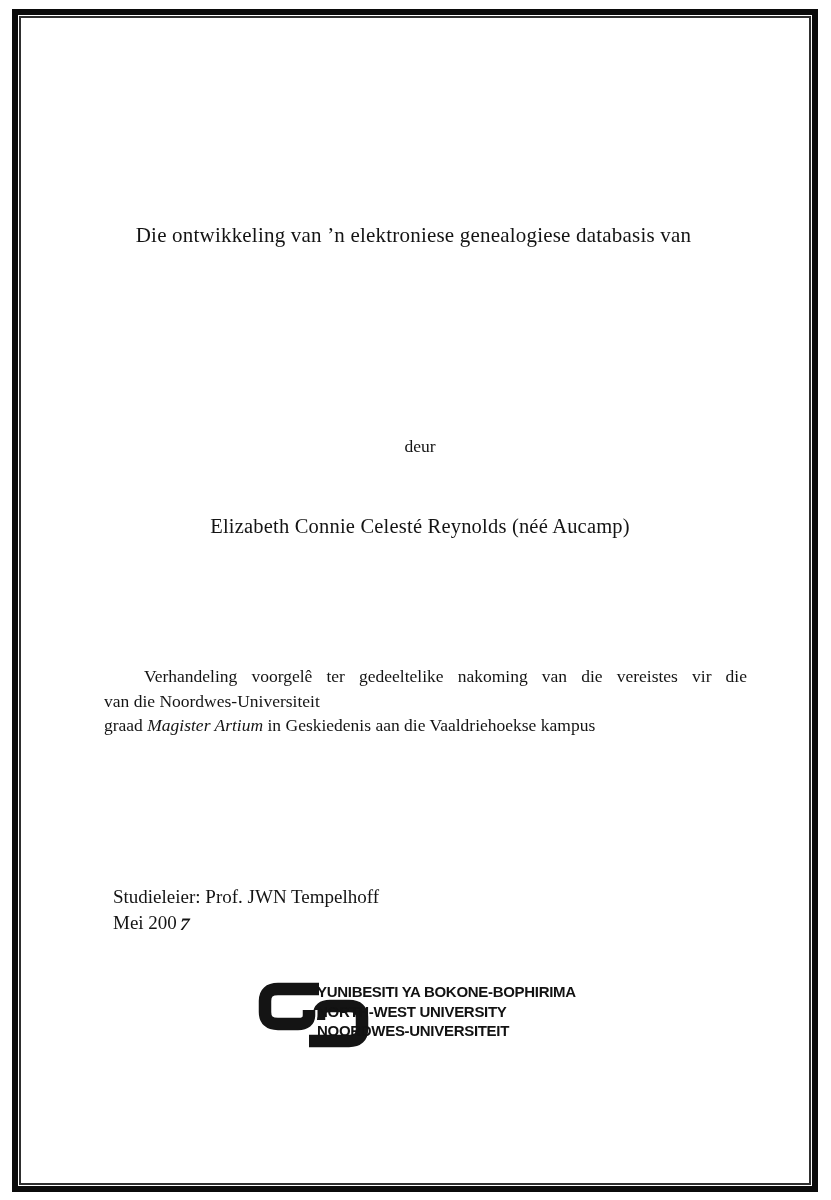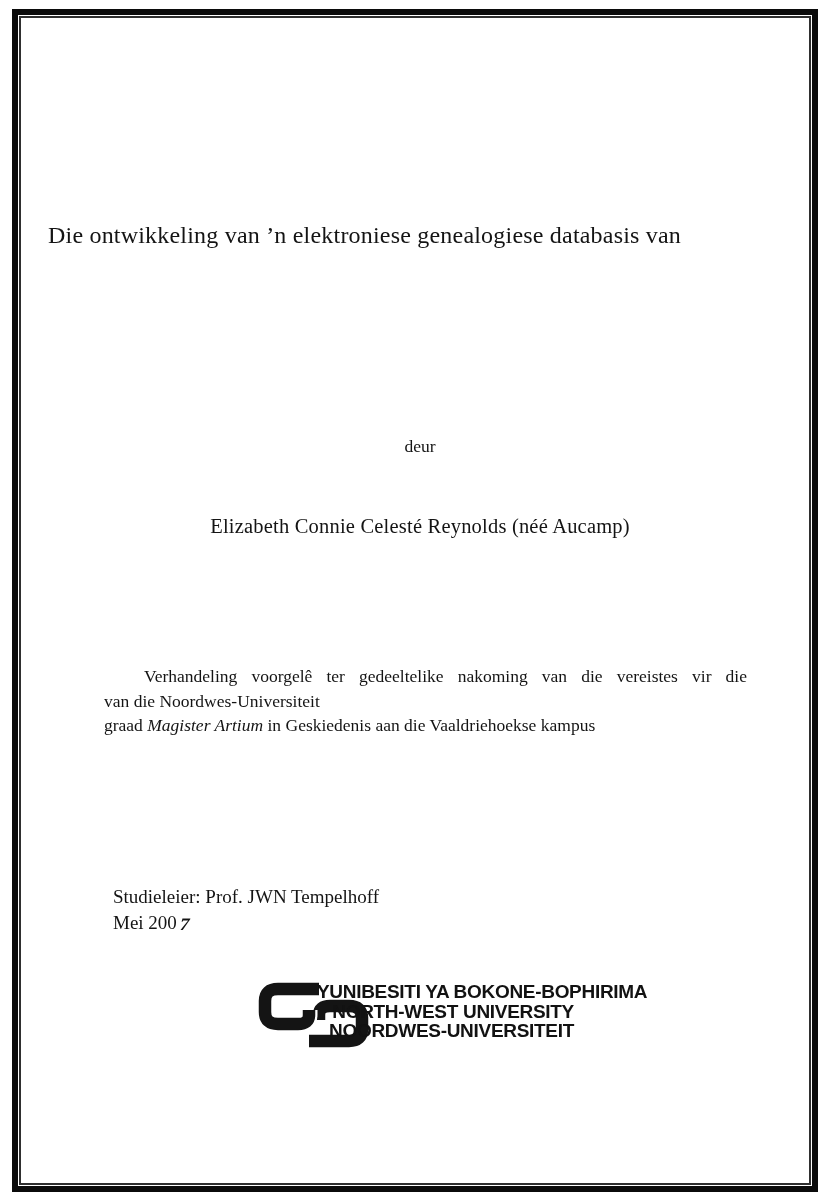--- a/index.html
+++ b/index.html
@@ -23,21 +23,22 @@
   }
   .frame-inner {
     position: absolute;
     inset: 1px;
     border: 2px solid #2f2f2f;
   }
 
   .title-block {
     position: absolute;
     top: 214px; left: 48px; width: 731px;
-    font-size: 24px;
+    text-align: center;
+    font-size: 21px;
     line-height: 43px;
     letter-spacing: 0.2px;
   }
 
   .byline {
     position: absolute;
     top: 436px; left: 0; width: 840px;
     text-align: center;
     font-size: 17.5px;
   }
@@ -80,24 +81,23 @@
     position: absolute;
     top: 982px; left: 257px; width: 320px; height: 70px;
   }
   .logo-mark {
     position: absolute;
     top: 0; left: 0;
   }
   .logo-text {
     position: absolute;
     left: 60px; top: 0; width: 257px;
-    text-align: right;
     font-family: "Liberation Sans", "DejaVu Sans", sans-serif;
     font-weight: 700;
-    font-size: 19px;
+    font-size: 15px;
     line-height: 19.5px;
     letter-spacing: -0.3px;
     white-space: nowrap;
     color: #121212;
   }
 </style>
 </head>
 <body>
 
 <div class="frame-outer">

